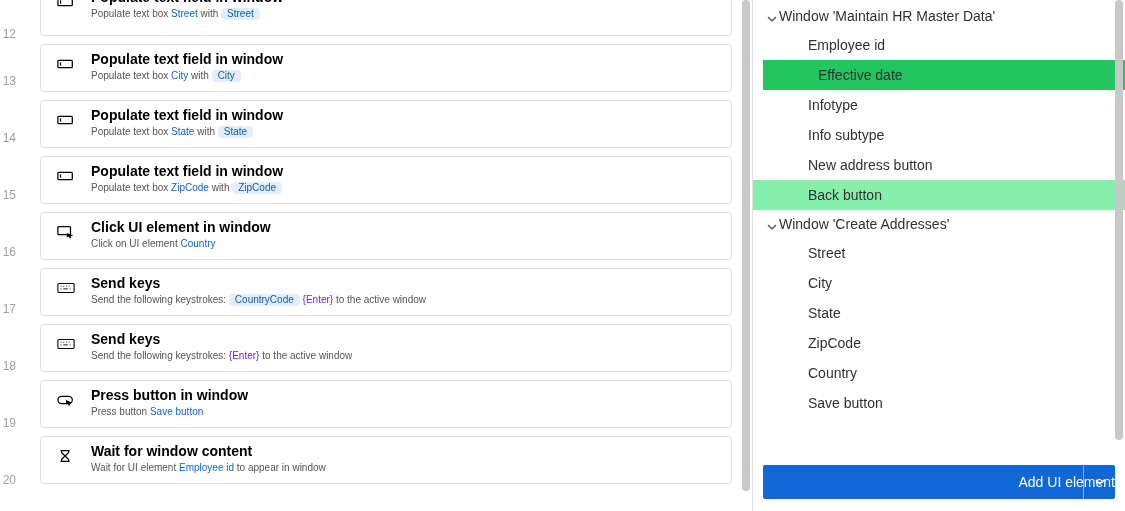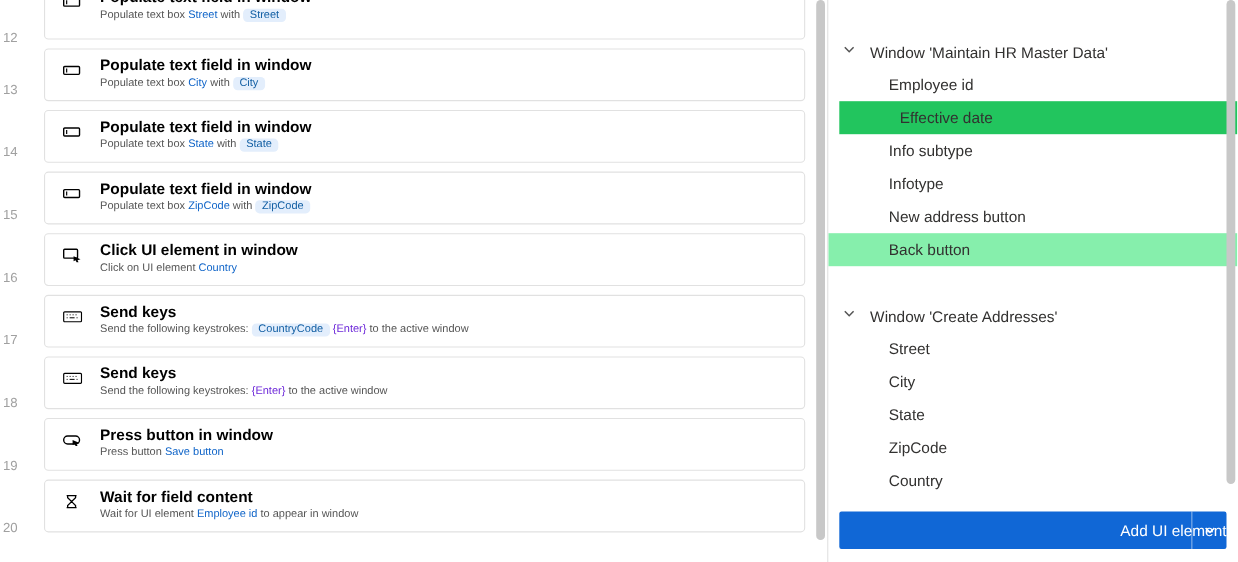--- a/index.html
+++ b/index.html
@@ -112,26 +112,25 @@
     background: #fff;
     position: relative;
   }
   .tree {
     flex: 1;
     overflow: hidden;
     padding-top: 2px;
   }
   .tree-group-header {
     display: flex;
-    align-items: flex-start;
+    align-items: flex-end;
     padding: 6px 0 6px 14px;
-    gap: 12px;
+    gap: 0;
     color: #323130;
     cursor: pointer;
-    margin-top: 32px;
   }
   .tree-group-header .chev {
     font-size: 9px;
     color: #555;
     width: 12px;
     text-align: center;
   }
   .tree-item {
     padding: 7px 0 7px 55px;
     color: #323130;
@@ -312,42 +311,42 @@
             <div class="step-desc"><span>Press button </span><span class="link">Save button</span></div>
           </div>
         </div>
         <div class="step-card">
           <div class="icon">
             <svg width="18" height="14" viewBox="0 0 20 14">
               <path d="M4 1 H14 M4 13 H14 M5 1 V3 L9 7 L5 11 V13 M13 1 V3 L9 7 L13 11 V13" fill="none" stroke="#000" stroke-width="1.3"></path>
             </svg>
           </div>
           <div class="step-text">
-            <div class="step-title">Wait for field content</div>
+            <div class="step-title">Wait for window content</div>
             <div class="step-desc"><span>Wait for UI element </span><span class="link">Employee id</span><span> to appear in window</span></div>
           </div>
         </div>
       </div>
     <div class="left-scroll"></div>
   </div>
 
   <div class="side-col">
     <div class="tree" id="tree">
         <div class="tree-group-header">
           <span class="chev">
             <svg width="10" height="10" viewBox="0 0 10 10">
               <polyline points="1 3 5 7 9 3" fill="none" stroke="#555" stroke-width="1.4"></polyline>
             </svg>
           </span>
           <span>Window 'Maintain HR Master Data'</span>
         </div>
         <div class="tree-item">Employee id</div>
         <div class="tree-item active1">Effective date</div>
+        <div class="tree-item">Infotype</div>
         <div class="tree-item">Info subtype</div>
-        <div class="tree-item">Infotype</div>
         <div class="tree-item">New address button</div>
         <div class="tree-item active2">Back button</div>
         <div class="tree-group-header">
           <span class="chev">
             <svg width="10" height="10" viewBox="0 0 10 10">
               <polyline points="1 3 5 7 9 3" fill="none" stroke="#555" stroke-width="1.4"></polyline>
             </svg>
           </span>
           <span>Window 'Create Addresses'</span>
         </div>

